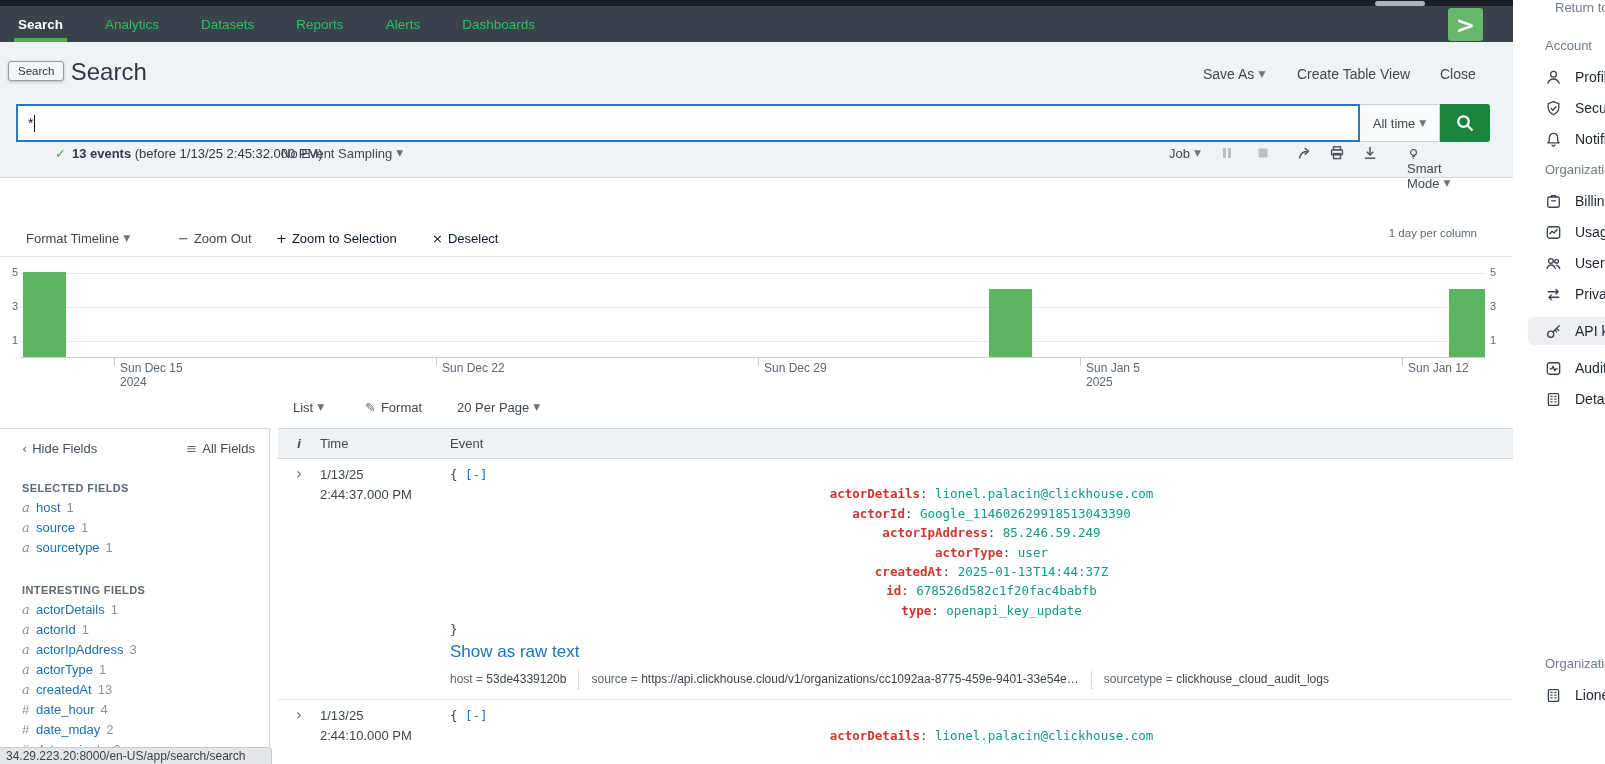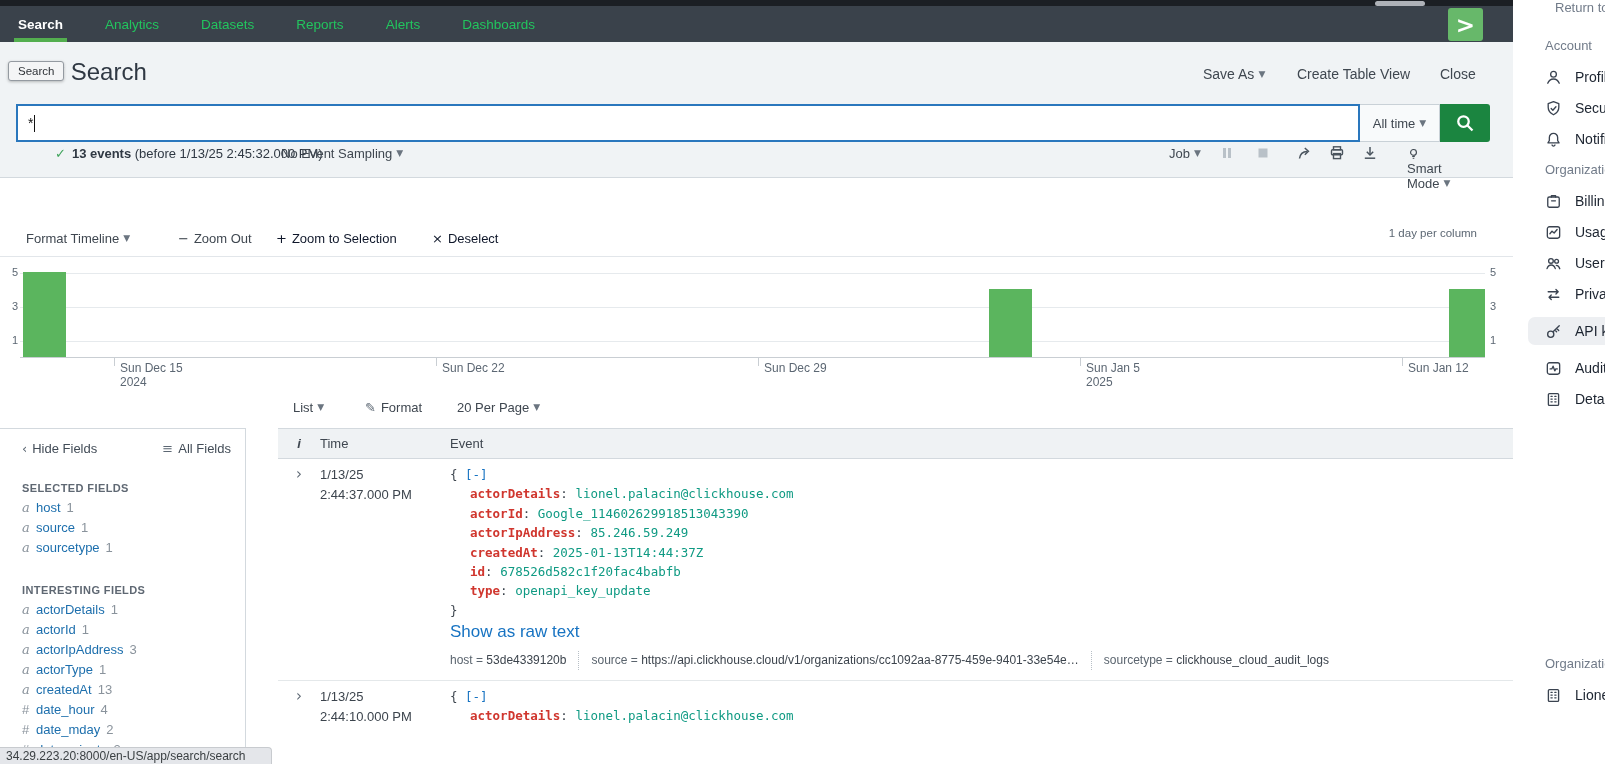--- a/index.html
+++ b/index.html
@@ -60,21 +60,21 @@
   .ylab.right { text-align:left; }
   .xtick { position:absolute; top:101px; width:1px; height:8px; background:#c9ced3; }
   .xlab { position:absolute; top:104px; font-size:12px; color:#5c6773; line-height:14px; white-space:nowrap; }
 
   
   #results-toolbar { left:278px; top:388px; width:1235px; height:40px; background:#fff; font-size:13px; color:#3f4750; }
   #results-toolbar .rt { position:absolute; top:12px; cursor:pointer; white-space:nowrap; }
   .pencil { font-family:"DejaVu Sans",sans-serif; margin-right:5px; color:#5c6773; }
 
   
-  #fields-sidebar { left:0; top:428px; width:246px; height:336px; background:#fff; border-top:1px solid #d3d9de; border-right:1px solid #d3d9de; padding:12px 14px 0 22px; }
+  #fields-sidebar { left:0; top:428px; width:270px; height:336px; background:#fff; border-top:1px solid #d3d9de; border-right:1px solid #d3d9de; padding:12px 14px 0 22px; }
   #fields-head { display:flex; justify-content:space-between; font-size:13px; color:#424c57; }
   #fields-head .fh { cursor:pointer; white-space:nowrap; }
   #fields-head .glyph { margin-right:5px; color:#5c6773; }
   .fields-title { margin-top:26px; font-size:11px; font-weight:bold; letter-spacing:.4px; color:#5f6873; }
   .fields-title.second { margin-top:24px; }
   .fld-list { margin-top:6px; }
   .fld-row { height:20px; font-size:13px; white-space:nowrap; cursor:pointer; }
   .fld-pre { display:inline-block; width:14px; color:#8a939c; }
   .fld-pre.alpha { font-family:"DejaVu Serif",serif; font-style:italic; }
   .fld-name { color:#1d6fad; }
@@ -85,21 +85,21 @@
   #tbl-head { display:flex; height:30px; background:#eff2f4; border-bottom:1px solid #d3d9de; font-size:13px; color:#3f4750; align-items:center; }
   .col-info { width:42px; text-align:center; flex:none; }
   .col-time { width:130px; flex:none; }
   .col-event { flex:1; }
   #tbl-head .col-info { font-style:italic; font-weight:bold; }
   .event-row { display:flex; padding-top:6px; padding-bottom:10px; }
   .event-row + .event-row { border-top:1px solid #e4e8ea; }
   .row-chevron { font-family:"DejaVu Sans",sans-serif; font-size:15px; color:#5c6773; cursor:pointer; line-height:18px; }
   .ev-time { font-size:13px; color:#3c444d; line-height:20px; }
   .ev-json { font-family:"DejaVu Sans Mono",monospace; font-size:12.5px; line-height:19.4px; color:#3c444d; }
-  .jline { padding-left:20px; white-space:nowrap; }
+  .jline { padding-left:20px; white-space:nowrap;text-align:center; }
   .jkey { color:#d0362e; font-weight:bold; }
   .jval { color:#0f9a83; }
   .jbrace { color:#3c444d; }
   .collapser { color:#1773c2; cursor:pointer; }
   .rawlink { font-family:"Liberation Sans",sans-serif; font-size:17px; color:#1773c2; cursor:pointer; margin-top:2px; }
   .ev-meta { display:flex; margin-top:9px; font-family:"Liberation Sans",sans-serif; font-size:12px; color:#5a646e; }
   .meta-seg { white-space:nowrap; cursor:pointer; }
   .meta-seg + .meta-seg { border-left:1px dotted #b7bfc6; margin-left:12px; padding-left:12px; }
   .meta-val { color:#3c444d; }
 
@@ -298,20 +298,21 @@
           <div class="col-info"><span class="row-chevron">›</span></div>
           <div class="col-time ev-time">
             <div>1/13/25</div>
             <div>2:44:37.000 PM</div>
           </div>
           <div class="col-event ev-json">
             <div><span class="jbrace">{ </span><span class="collapser">[-]</span></div>
             <div class="jline"><span class="jkey">actorDetails</span><span class="jbrace">: </span><span class="jval">lionel.palacin@clickhouse.com</span></div>
             <div class="jline"><span class="jkey">actorId</span><span class="jbrace">: </span><span class="jval">Google_114602629918513043390</span></div>
             <div class="jline"><span class="jkey">actorIpAddress</span><span class="jbrace">: </span><span class="jval">85.246.59.249</span></div>
+            <div class="jline"><span class="jkey">actorType</span><span class="jbrace">: </span><span class="jval">user</span></div>
             <div class="jline"><span class="jkey">createdAt</span><span class="jbrace">: </span><span class="jval">2025-01-13T14:44:37Z</span></div>
             <div class="jline"><span class="jkey">id</span><span class="jbrace">: </span><span class="jval">678526d582c1f20fac4babfb</span></div>
             <div class="jline"><span class="jkey">type</span><span class="jbrace">: </span><span class="jval">openapi_key_update</span></div>
             <div class="jbrace">}</div>
             <div class="rawlink">Show as raw text</div>
             <div class="ev-meta">
               <span class="meta-seg"><span>host = </span><span class="meta-val">53de4339120b</span></span>
               <span class="meta-seg"><span>source = </span><span class="meta-val">https://api.clickhouse.cloud/v1/organizations/cc1092aa-8775-459e-9401-33e54e…</span></span>
               <span class="meta-seg"><span>sourcetype = </span><span class="meta-val">clickhouse_cloud_audit_logs</span></span>
             </div>

